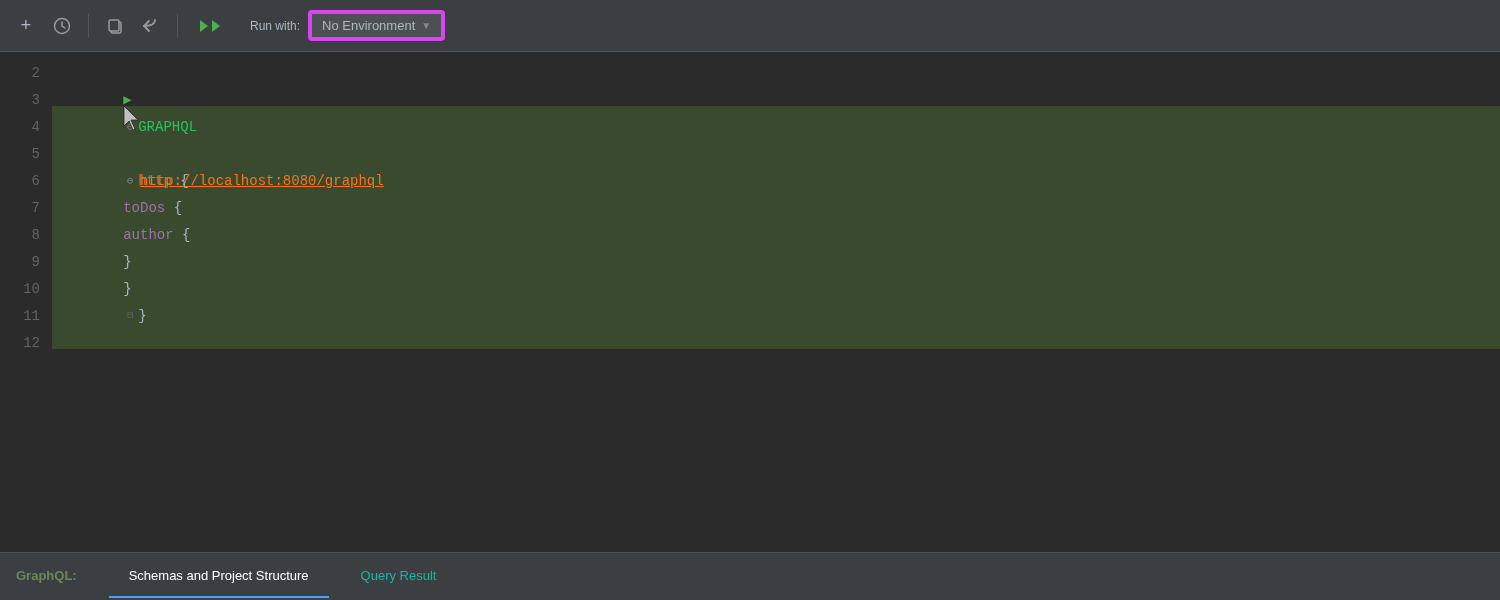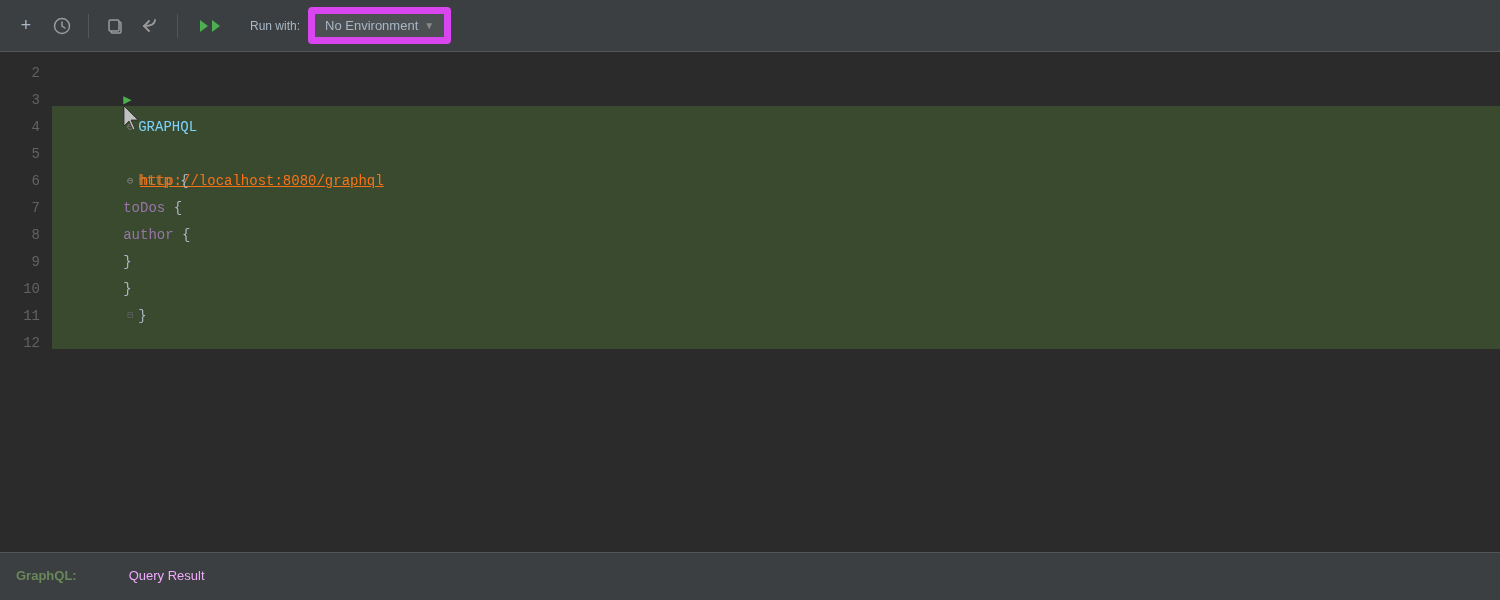--- a/index.html
+++ b/index.html
@@ -50,21 +50,21 @@
       color: #a9b7c6;
       font-family: Arial, sans-serif;
       font-size: 12px;
       margin-left: 8px;
     }
 
     .env-dropdown {
       display: flex;
       align-items: center;
       background: #4c5052;
-      border: 7px solid #d946ef;
+      border: 4px solid #d946ef;
       border-radius: 4px;
       padding: 4px 10px;
       color: #a9b7c6;
       font-family: Arial, sans-serif;
       font-size: 13px;
       cursor: pointer;
       gap: 6px;
     }
 
     .env-dropdown .chevron {
@@ -125,21 +125,21 @@
       height: 27px;
       line-height: 27px;
       font-size: 14px;
       white-space: pre;
       position: relative;
       padding-left: 4px;
     }
 
     
     .c-green { color: #6a8759; }
-    .c-orange { color: #7dd3fc; }
+    .c-orange { color: #22c55e; }
     .c-white { color: #a9b7c6; }
     .c-purple { color: #9876aa; }
     .c-url { color: #f97316; text-decoration: underline; }
     .c-keyword { color: #cc7832; }
 
     
     .fold-icon {
       display: inline-block;
       width: 14px;
       height: 14px;
@@ -172,21 +172,21 @@
       padding: 0 0;
       gap: 12px;
     }
 
     .bottom-tab {
       display: flex;
       align-items: center;
       padding: 0 20px;
       font-family: Arial, sans-serif;
       font-size: 13px;
-      color: #f0abfc;
+      color: #14b8a6;
       cursor: pointer;
       border-bottom: 2px solid transparent;
       position: relative;
     }
 
     .bottom-tab.active {
       color: #ffffff;
     }
 
     .bottom-tab:first-child {
@@ -320,16 +320,20 @@
         <polygon points="2,2 2,22 7,17 11,26 13,25 9,16 16,16" fill="#c0c0c0" stroke="#2b2b2b" stroke-width="0.8"></polygon>
       </svg>
     </div>
   </div>
 </div>
 
 <div class="bottom-tabs">
   <div class="bottom-tab">
     <span class="c-green">GraphQL:</span>
   </div>
+  <div class="bottom-tab active">
+    <span>Schemas and Project Structure</span>
+    <div class="bottom-tab-indicator"></div>
+  </div>
   <div class="bottom-tab">
     <span>Query Result</span>
   </div>
 </div>
 
 </body></html>

